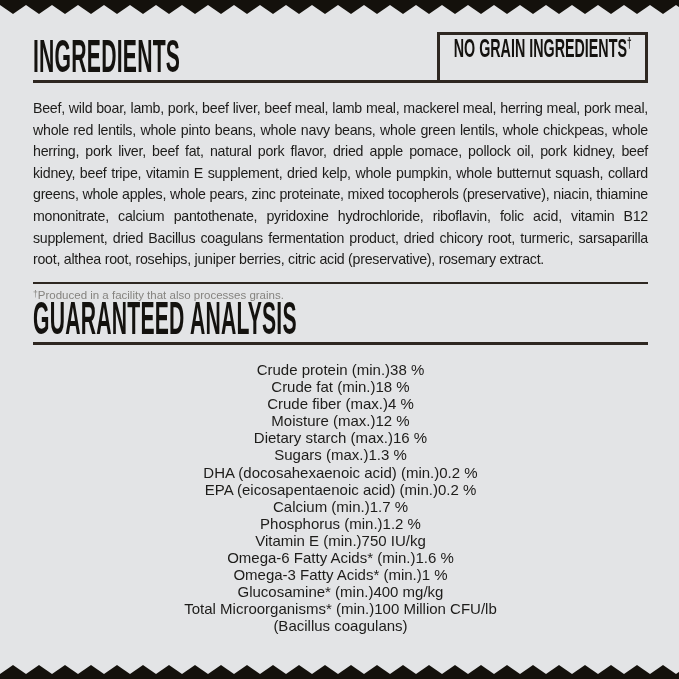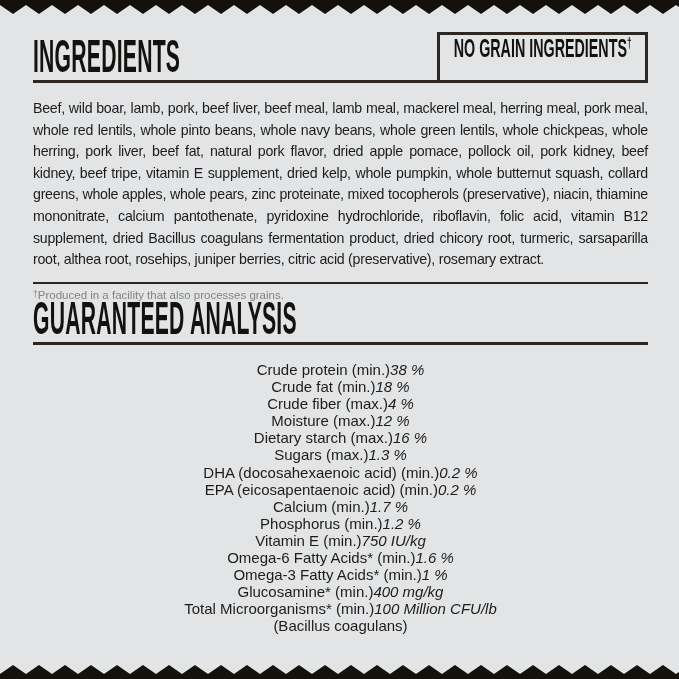--- a/index.html
+++ b/index.html
@@ -43,21 +43,21 @@
   }
   .rule{margin-top:11px;height:2px;background:#2e2721;}
   .footnote{
     margin:5px 0 12px 0;font-size:11.5px;color:#85837f;letter-spacing:0;
   }
   .footnote sup{font-size:75%;vertical-align:top;}
 
   .atable{margin-top:16px;}
   .arow{display:flex;justify-content:center;line-height:17.1px;font-size:15px;color:#1d1c1a;}
   .alabel{text-align:left;white-space:pre;}
-  .avalue{text-align:right;white-space:pre;font-style:italic;}
+  .avalue{text-align:right;white-space:pre;}
 </style>
 </head>
 <body>
 
 <svg class="saw top" width="679" height="14">
   <defs>
     <pattern id="sawT" width="26" height="14" patternUnits="userSpaceOnUse">
       <path d="M0 0 H26 V5 L13 14 L0 5 Z" fill="#14110c"></path>
     </pattern>
   </defs>

